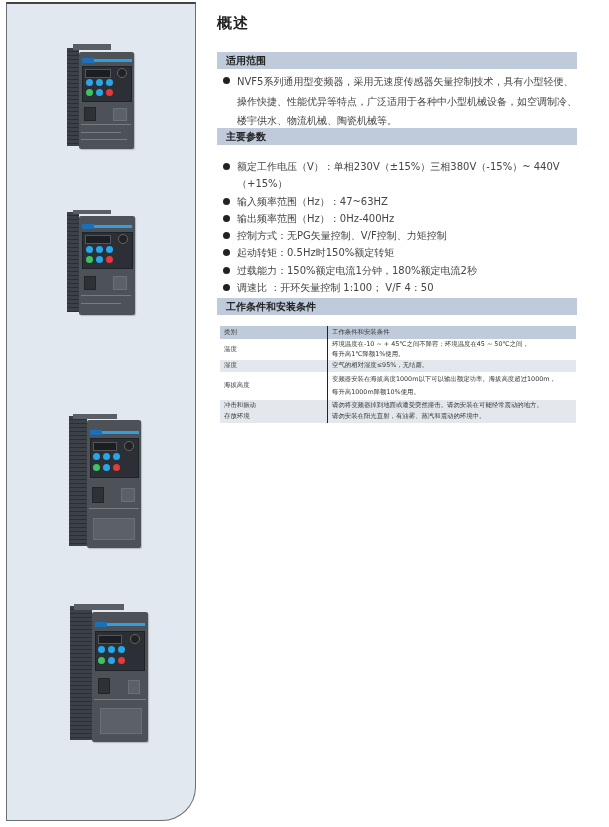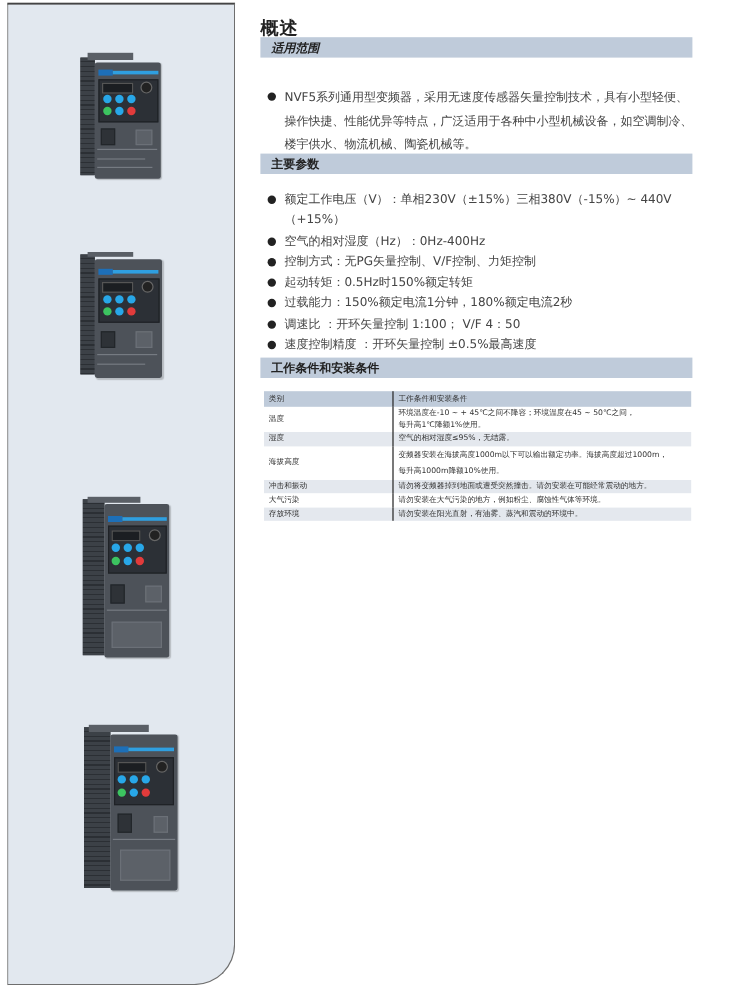--- a/index.html
+++ b/index.html
@@ -162,33 +162,34 @@
     <div class="dev-port" style="left:28px;top:74px;width:10px;height:14px;"></div>
     <div class="dev-label" style="left:58px;top:76px;width:10px;height:12px;"></div>
     <div class="dev-line" style="left:24px;top:95px;width:52px;"></div>
     <div class="dev-label" style="left:30px;top:104px;width:40px;height:24px;"></div>
   </div>
 </div>
 
 <div class="content">
   <div class="title">概述</div>
 
-  <div class="sec-bar" style="top:31px;font-style:italic;">
+  <div class="sec-bar" style="top:52px;">
     <span>适用范围</span>
   </div>
   <ul class="bullet-list intro" style="top:68px;">
     <li>NVF5系列通用型变频器，采用无速度传感器矢量控制技术，具有小型轻便、操作快捷、性能优异等特点，广泛适用于各种中小型机械设备，如空调制冷、楼宇供水、物流机械、陶瓷机械等。</li>
   </ul>
 
   <div class="sec-bar" style="top:128px;">
     <span>主要参数</span>
   </div>
   <ul class="bullet-list" style="top:154px;">
     <li>额定工作电压（V）：单相230V（±15%）三相380V（-15%）~ 440V（+15%）</li>
-    <li>空气的相对湿度（Hz）：0Hz-400Hz</li>
+    <li>输入频率范围（Hz）：47~63HZ</li>
+    <li>输出频率范围（Hz）：0Hz-400Hz</li>
     <li>控制方式：无PG矢量控制、V/F控制、力矩控制</li>
     <li>起动转矩：0.5Hz时150%额定转矩</li>
     <li>过载能力：150%额定电流1分钟，180%额定电流2秒</li>
     <li>调速比 ：开环矢量控制 1:100；    V/F  4：50</li>
     <li>速度控制精度 ：开环矢量控制      ±0.5%最高速度</li>
   </ul>
 
   <div class="sec-bar" style="top:298px;">
     <span>工作条件和安装条件</span>
   </div>
@@ -216,23 +217,19 @@
         <td>海拔高度</td>
         <td style="line-height:13px;">
             <div>变频器安装在海拔高度1000m以下可以输出额定功率。海拔高度超过1000m，</div>
             <div>每升高1000m降额10%使用。</div>
           </td>
       </tr>
       <tr class="shade">
         <td>冲击和振动</td>
         <td>请勿将变频器掉到地面或遭受突然撞击。请勿安装在可能经常震动的地方。</td>
       </tr>
-      <tr>
-        <td>大气污染</td>
-        <td>请勿安装在大气污染的地方，例如粉尘、腐蚀性气体等环境。</td>
-      </tr>
       <tr class="shade">
         <td>存放环境</td>
         <td>请勿安装在阳光直射，有油雾、蒸汽和震动的环境中。</td>
       </tr>
     </tbody>
   </table>
 </div>
 
 </body></html>

